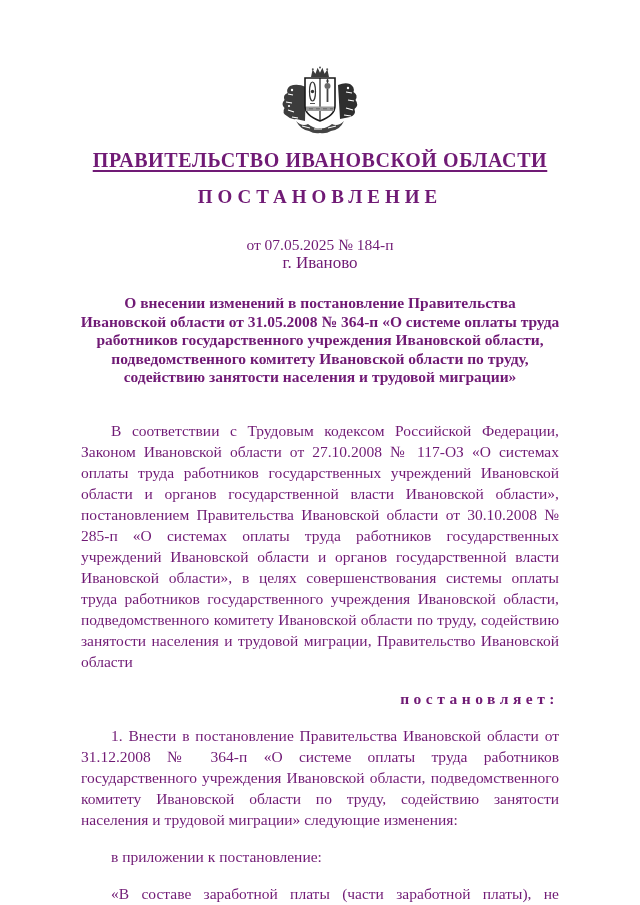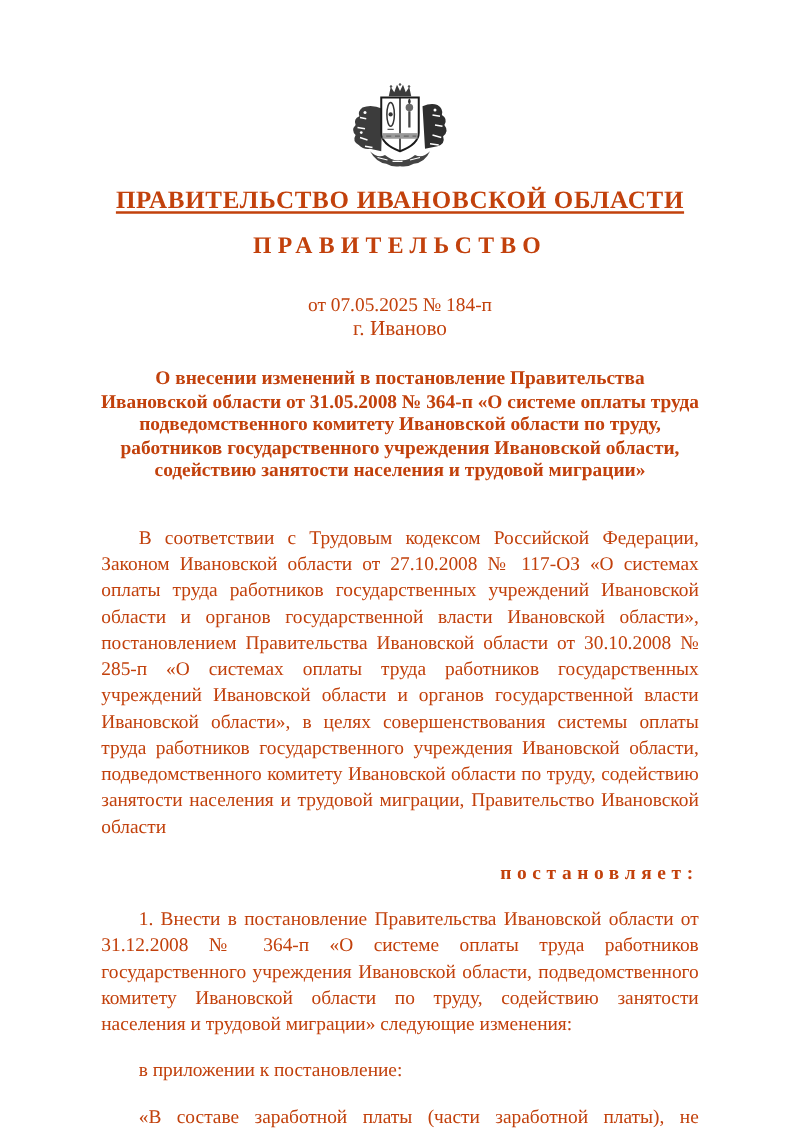--- a/index.html
+++ b/index.html
@@ -2,21 +2,21 @@
 <html lang="ru"><head>
 <meta charset="utf-8">
 <style>
   html, body { margin: 0; padding: 0; background: #ffffff; }
   .page {
     position: relative;
     width: 640px;
     height: 905px;
     margin: 0 auto;
     background: #ffffff;
-    color: #c2410c;
+    color: #701a75;
     font-family: "Liberation Serif", serif;
     overflow: hidden;
   }
   .emblem-wrap {
     margin-top: 64px;
     height: 74px;
     text-align: center;
   }
   .authority {
     margin: 11px 50px 0;
@@ -109,30 +109,30 @@
       <circle cx="51.5" cy="22" r="3" fill="#6a6a6a"></circle>
       <rect x="50.6" y="25" width="1.8" height="13" fill="#444"></rect>
 
       <rect x="30" y="42.5" width="28" height="4.5" fill="#9a9a9a"></rect>
       <path d="M33,44.8 h4 M40,44.8 h4 M47,44.8 h4 M54,44.8 h3" stroke="#666" stroke-width="1"></path>
     </svg>
   </div>
 
   <div class="authority">ПРАВИТЕЛЬСТВО ИВАНОВСКОЙ ОБЛАСТИ</div>
 
-  <div class="doctype">ПРАВИТЕЛЬСТВО</div>
+  <div class="doctype">ПОСТАНОВЛЕНИЕ</div>
 
   <div class="dateline">от 07.05.2025 № 184-п</div>
   <div class="placeline">г. Иваново</div>
 
   <div class="doc-title">
     <div>О внесении изменений в постановление Правительства</div>
     <div>Ивановской области от 31.05.2008 № 364-п «О системе оплаты труда</div>
+    <div>работников государственного учреждения Ивановской области,</div>
     <div>подведомственного комитету Ивановской области по труду,</div>
-    <div>работников государственного учреждения Ивановской области,</div>
     <div>содействию занятости населения и трудовой миграции»</div>
   </div>
 
   <div class="body-text">
     <p class="preamble">В соответствии с Трудовым кодексом Российской Федерации, Законом Ивановской области от 27.10.2008 № 117-ОЗ «О системах оплаты труда работников государственных учреждений Ивановской области и органов государственной власти Ивановской области», постановлением Правительства Ивановской области от 30.10.2008 № 285-п «О системах оплаты труда работников государственных учреждений Ивановской области и органов государственной власти Ивановской области», в целях совершенствования системы оплаты труда работников государственного учреждения Ивановской области, подведомственного комитету Ивановской области по труду, содействию занятости населения и трудовой миграции, Правительство Ивановской области</p>
     <p class="resolves">постановляет:</p>
     <p>1. Внести в постановление Правительства Ивановской области от 31.12.2008 № 364-п «О системе оплаты труда работников государственного учреждения Ивановской области, подведомственного комитету Ивановской области по труду, содействию занятости населения и трудовой миграции» следующие изменения:</p>
     <p class="plainline">в приложении к постановление:</p>
     <p>«В составе заработной платы (части заработной платы), не превышающей минимального размера оплаты труда, компенсационные выплаты за работу в условиях, отклоняющихся от нормальных, а также выплаты работникам, занятым на работах с вредными и (или) опасными условиями труда, не учитываются.».</p>
   </div>

